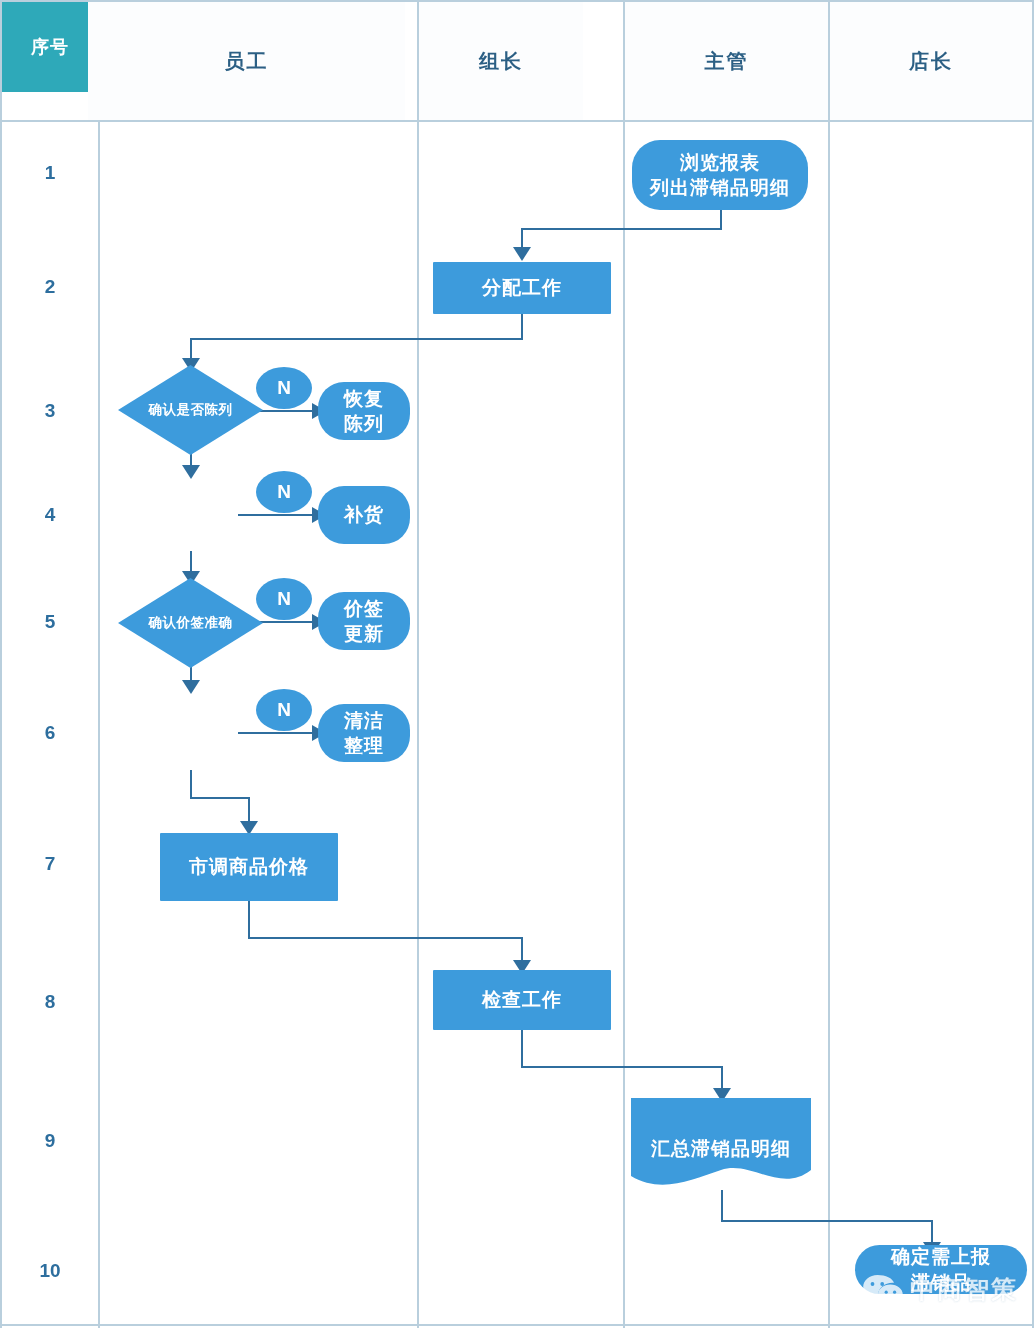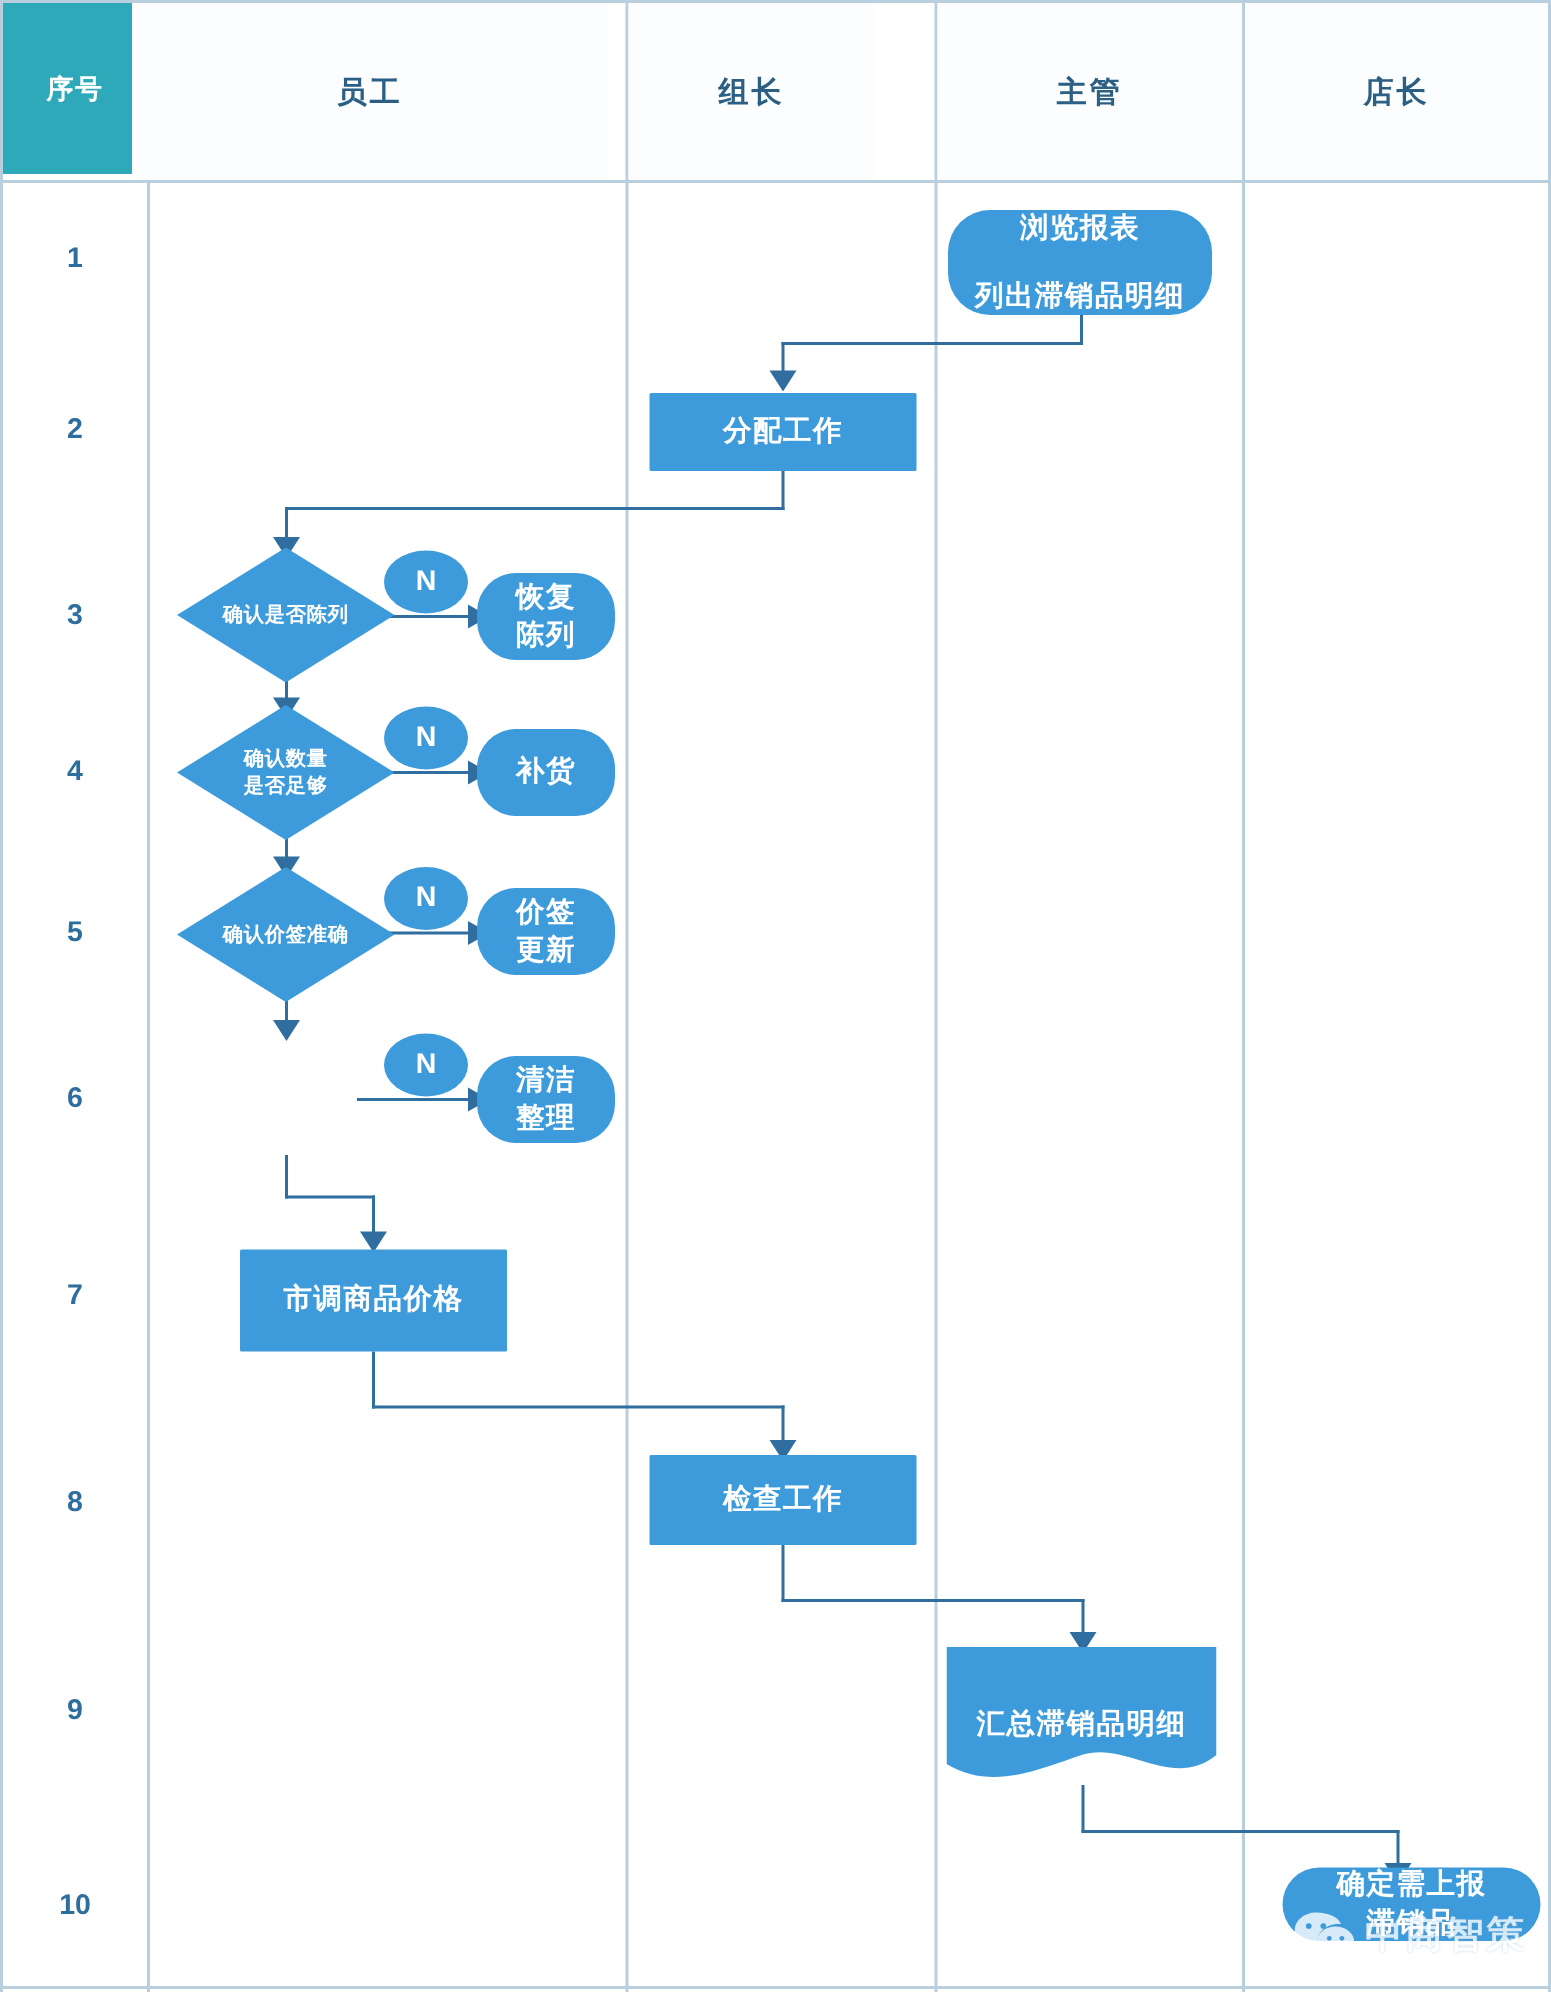--- a/index.html
+++ b/index.html
@@ -4,21 +4,21 @@
 <style>
   html,body{margin:0;padding:0;background:#ffffff;}
   body{font-family:"Liberation Sans","DejaVu Sans",sans-serif;}
   #stage{position:relative;width:1034px;height:1328px;background:#fff;overflow:hidden;}
 
   
   .grid-line{position:absolute;background:#b9cfdd;}
   .v-line{width:2px;}
   .h-line{height:2px;}
 
-  .hdr-seq{position:absolute;left:2px;top:2px;width:96px;height:114px;background:#2ea9b9;
+  .hdr-seq{position:absolute;left:2px;top:2px;width:96px;height:90px;background:#2ea9b9;
            display:flex;align-items:center;justify-content:center;color:#ffffff;font-size:18px;font-weight:700;letter-spacing:1px;}
   .hdr-cell{position:absolute;top:2px;height:118px;display:flex;align-items:center;justify-content:center;
             color:#2b5f84;font-size:20px;font-weight:700;letter-spacing:2px;background:#fcfdfe;}
 
   .seq-num{position:absolute;left:2px;width:96px;height:40px;display:flex;align-items:center;justify-content:center;
            color:#2d6e9e;font-size:19px;font-weight:700;}
 
   
   .node{position:absolute;background:#3d9bdc;color:#fff;display:flex;flex-direction:column;
         align-items:center;justify-content:center;text-align:center;line-height:1.32;font-weight:700;
@@ -123,21 +123,21 @@
   <div class="conn v" style="left:521px;top:1030px;height:38px;"></div>
   <div class="conn h" style="left:521px;top:1066px;width:202px;"></div>
   <div class="conn v" style="left:721px;top:1066px;height:24px;"></div>
   <div class="arrow-d" style="left:713px;top:1088px;"></div>
 
   <div class="conn v" style="left:721px;top:1190px;height:32px;"></div>
   <div class="conn h" style="left:721px;top:1220px;width:212px;"></div>
   <div class="conn v" style="left:931px;top:1220px;height:24px;"></div>
   <div class="arrow-d" style="left:923px;top:1242px;"></div>
 
-  <div class="node stadium" style="left:632px;top:140px;width:176px;height:70px;justify-content:space-between;">
+  <div class="node stadium" style="left:632px;top:140px;width:176px;height:70px;">
     <span>浏览报表</span>
     <span>列出滞销品明细</span>
   </div>
 
   <div class="node rect" style="left:433px;top:262px;width:178px;height:52px;font-family:Liberation Serif, serif;">
     <span>分配工作</span>
   </div>
 
   <div class="diamond" style="left:118px;top:365px;width:145px;height:90px;">
     <svg width="145" height="90" viewBox="0 0 145 90">
@@ -148,29 +148,20 @@
     </div>
   </div>
   <div class="node ellipse" style="left:256px;top:367px;width:56px;height:42px;">
     <span>N</span>
   </div>
   <div class="node stadium-sm" style="left:318px;top:382px;width:92px;height:58px;">
     <span>恢复</span>
     <span>陈列</span>
   </div>
 
-  <div class="diamond" style="left:118px;top:470px;width:145px;height:90px;">
-    <svg width="145" height="90" viewBox="0 0 145 90">
-      <polygon points="72.5,0 145,45 72.5,90 0,45" fill="#3d9bdc"></polygon>
-    </svg>
-    <div class="dlabel">
-      <span>确认数量</span>
-      <span>是否足够</span>
-    </div>
-  </div>
   <div class="node ellipse" style="left:256px;top:471px;width:56px;height:42px;">
     <span>N</span>
   </div>
   <div class="node stadium-sm" style="left:318px;top:486px;width:92px;height:58px;">
     <span>补货</span>
   </div>
 
   <div class="diamond" style="left:118px;top:578px;width:145px;height:90px;">
     <svg width="145" height="90" viewBox="0 0 145 90">
       <polygon points="72.5,0 145,45 72.5,90 0,45" fill="#3d9bdc"></polygon>

